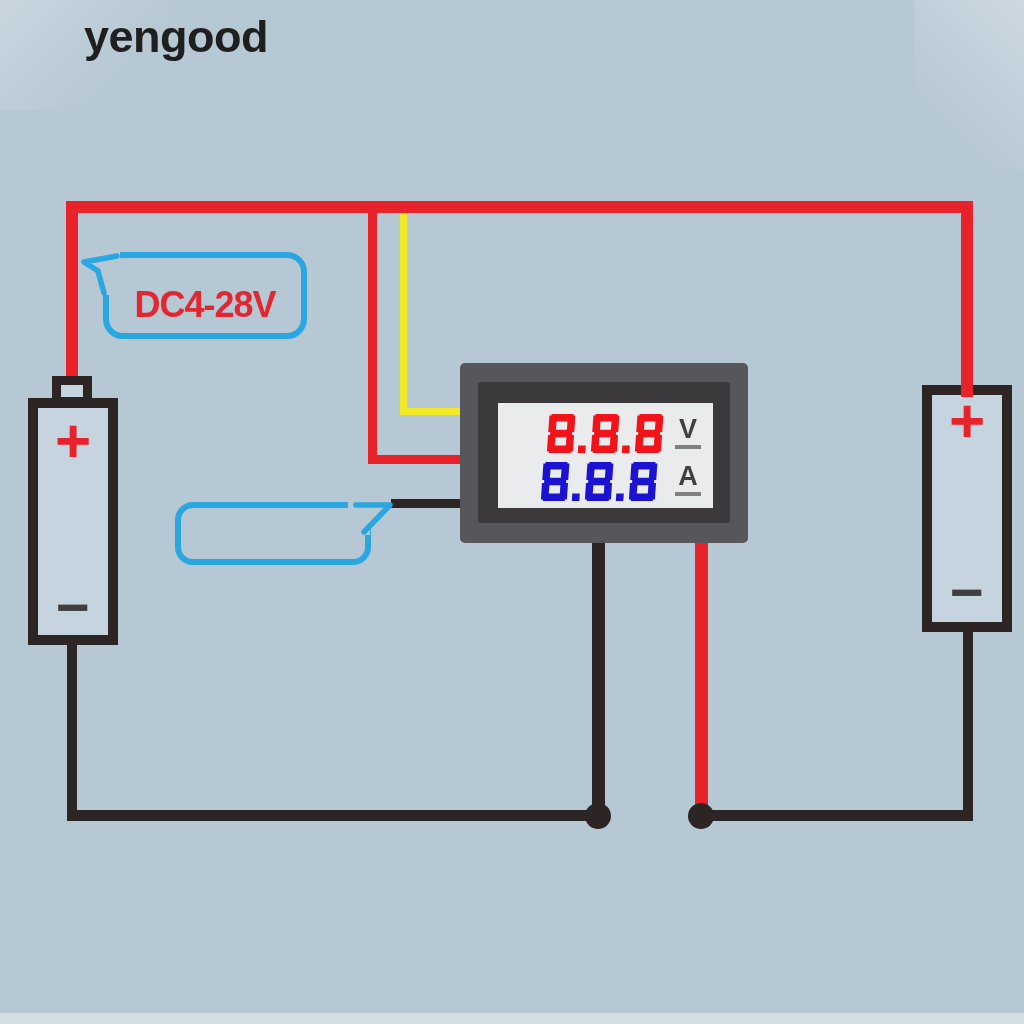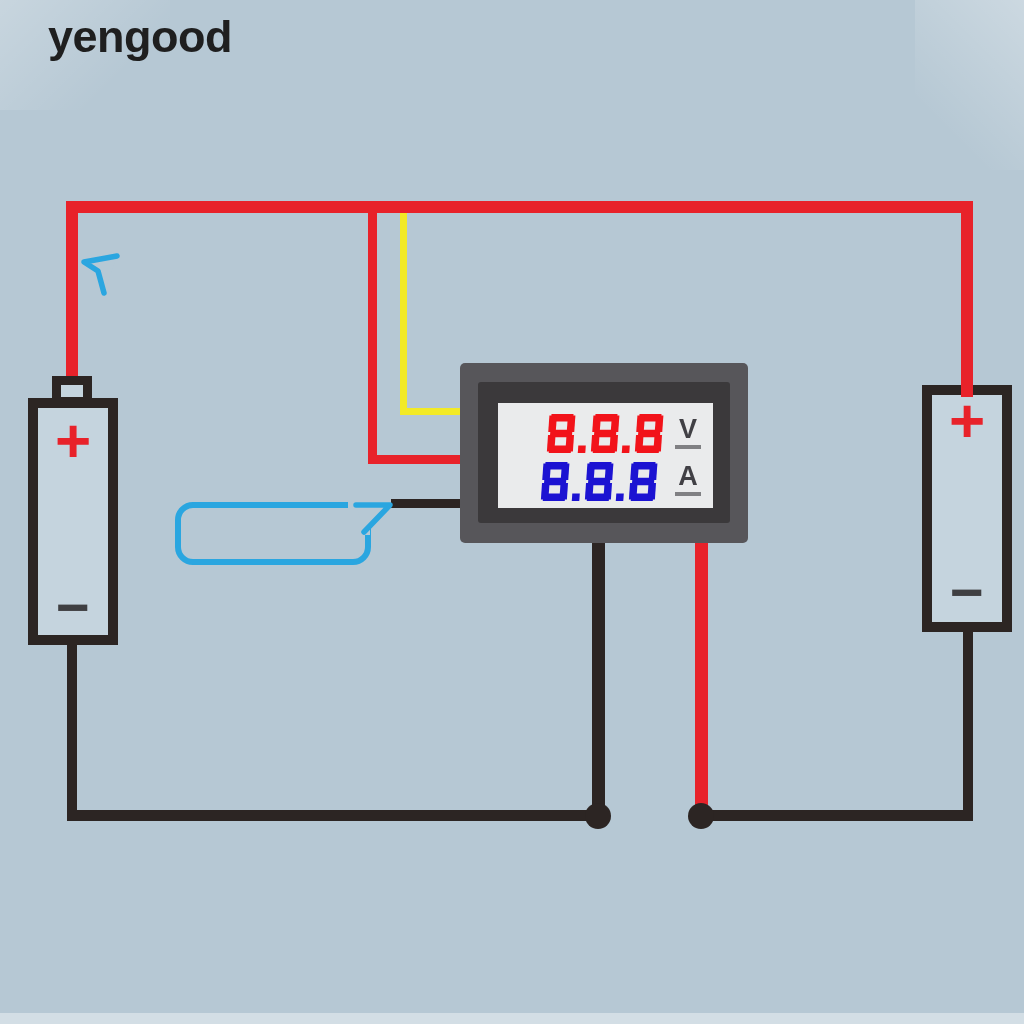--- a/index.html
+++ b/index.html
@@ -6,21 +6,21 @@
     --background:#b6c8d4; --wire-positive:#e8222a; --wire-sense:#f2ea26;
     --wire-negative:#2c2523; --bubble-border:#2aa6e0; --label-text:#e22730;
     --logo-text:#1f1f1f; --battery-fill:#c5d4de; --battery-minus:#3f3f42;
     --meter-frame:#57565a; --meter-bezel:#3b393b; --meter-display:#eaebec;
     --digit-voltage:#f2131a; --digit-current:#1c13d2;
     --unit-text:#414045; --unit-underline:#808083;
   }
   html,body{margin:0;padding:0;}
   body{width:1024px;height:1024px;overflow:hidden;font-family:"Liberation Sans",sans-serif;}
   .stage{position:relative;width:1024px;height:1024px;background:var(--background);}
-  .abs{position:absolute;}
+  .abs{position:absolute;margin-left:36px;}
   .patch{position:absolute;pointer-events:none;}
   .patch-tl{left:0;top:0;width:170px;height:110px;background:linear-gradient(135deg,rgba(255,255,255,.25),rgba(255,255,255,0) 70%);}
   .patch-tr{left:915px;top:0;width:109px;height:170px;background:linear-gradient(225deg,rgba(255,255,255,.30),rgba(255,255,255,0) 75%);}
   .patch-bottom{left:0;top:1013px;width:1024px;height:11px;background:rgba(255,255,255,.40);}
   .logo{left:48px;top:8px;font-size:45px;line-height:58px;font-weight:bold;letter-spacing:-.5px;color:var(--logo-text);}
   .wire{position:absolute;}
   .wire.red{background:var(--wire-positive);}
   .wire.yellow{background:var(--wire-sense);}
   .wire.black{background:var(--wire-negative);}
   .dot{position:absolute;width:26px;height:26px;border-radius:50%;background:var(--wire-negative);}
@@ -147,20 +147,23 @@
               <rect x="89" y="21" width="7.5" height="16.5" fill="#1c13d2"></rect>
               <rect x="107.5" y="21" width="7.5" height="16.5" fill="#1c13d2"></rect>
             </g>
           </svg>
         <span class="unit volt">V</span>
         <span class="unit amp">A</span>
       </div>
     </div>
   </div>
 
+  <div class="bubble bubble-power">
+    <span class="txt">DC4-28V</span>
+  </div>
   <div class="bubble bubble-note">
     <span class="txt"></span>
   </div>
 
   <svg class="tails">
     <rect x="100" y="249" width="20" height="46" fill="var(--background)"></rect>
     <path d="M117,256 L84,262 L98,271 L104,293" fill="var(--background)" stroke="var(--bubble-border)" stroke-width="5.5" stroke-linejoin="round" stroke-linecap="round"></path>
     <rect x="348" y="501" width="22" height="34" fill="var(--background)"></rect>
     <path d="M356,505 L390,505 L364,532" fill="var(--background)" stroke="var(--bubble-border)" stroke-width="5.5" stroke-linejoin="round" stroke-linecap="round"></path>
   </svg>

